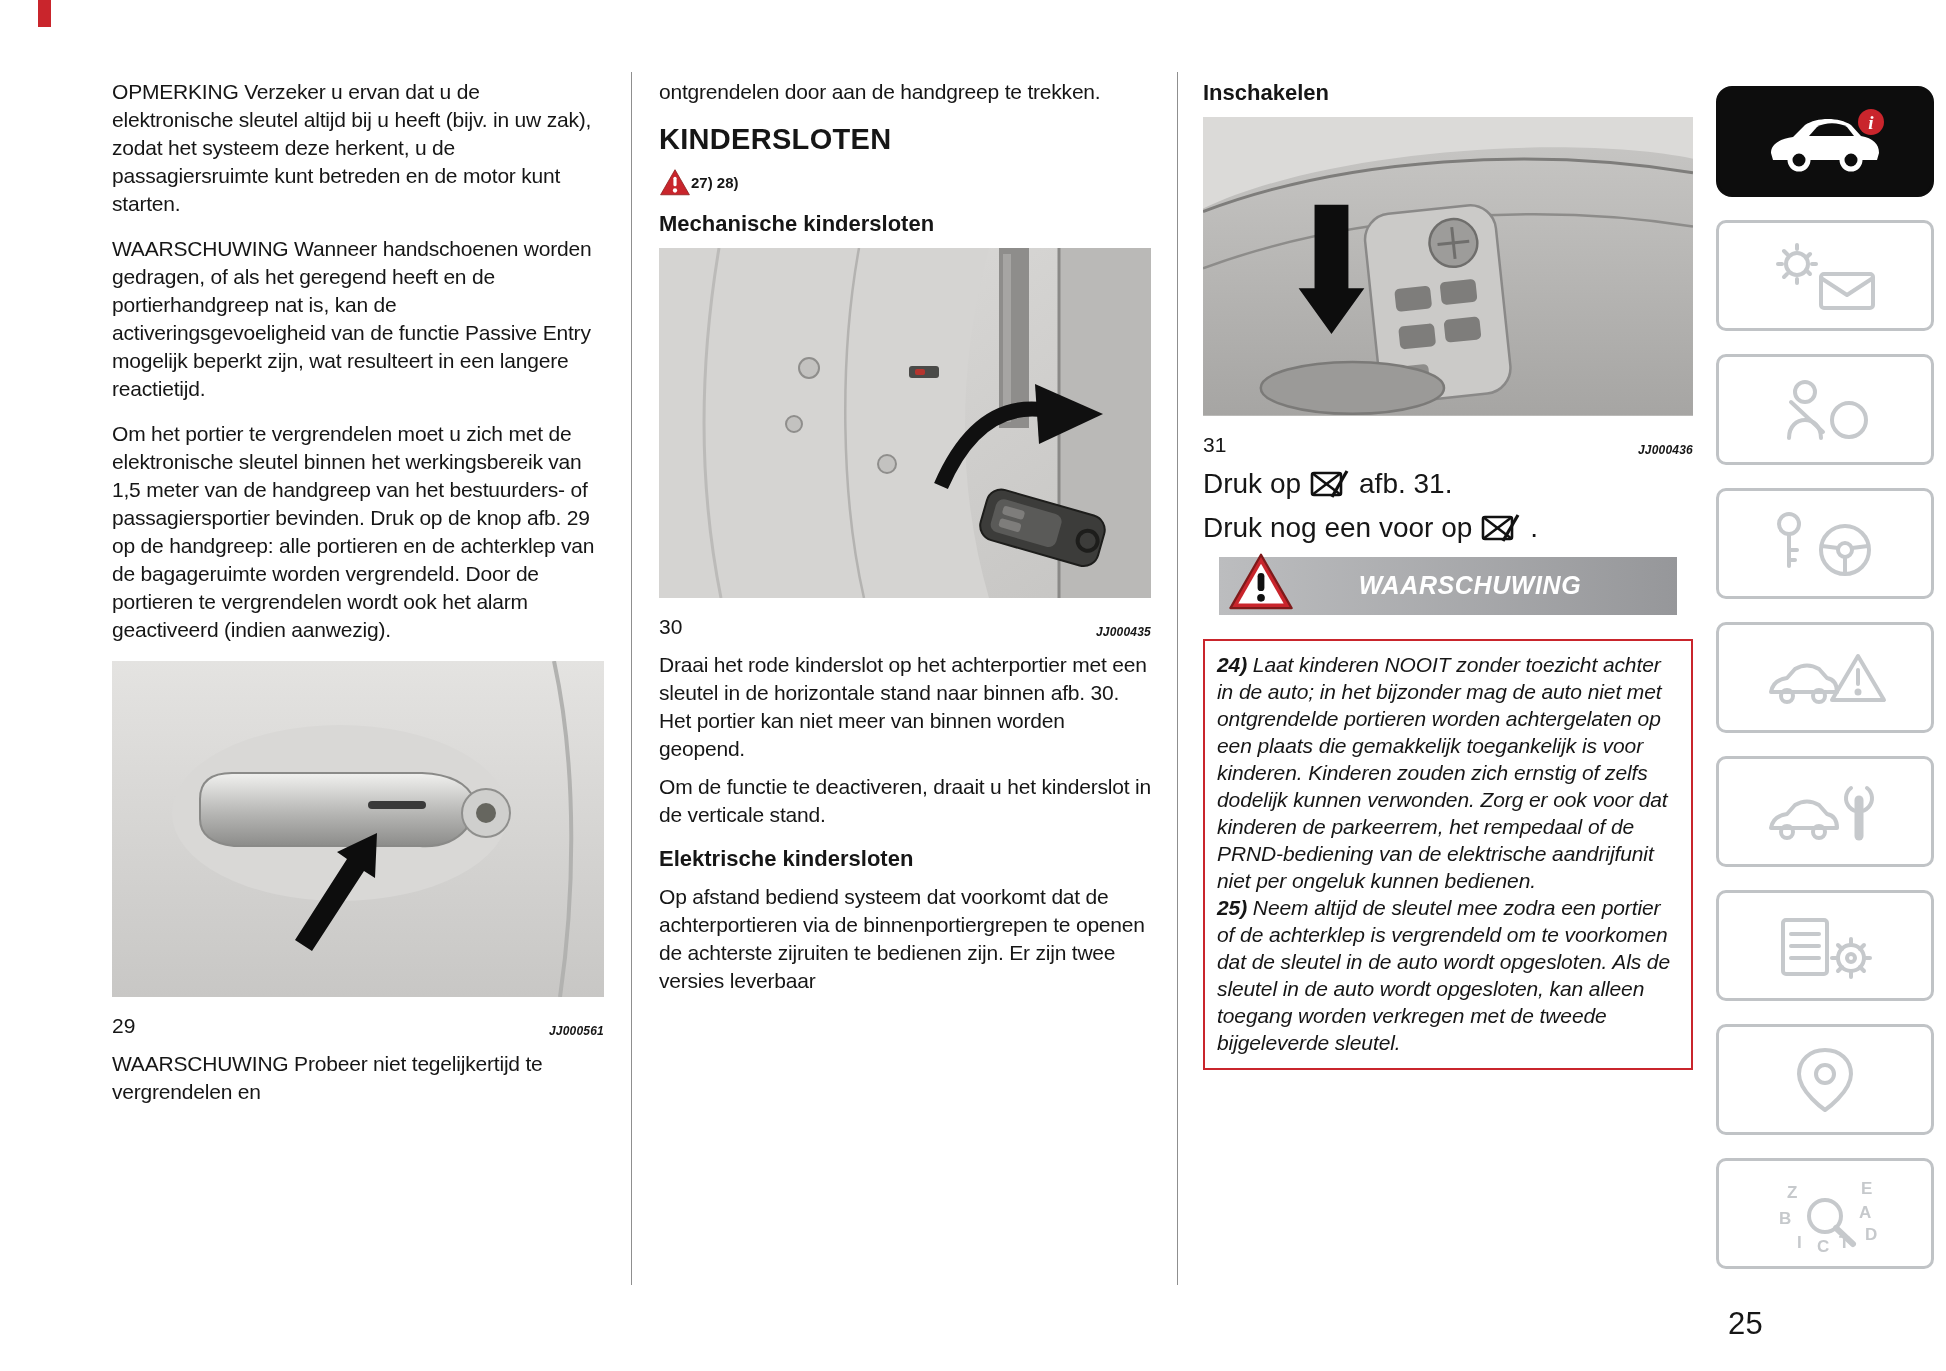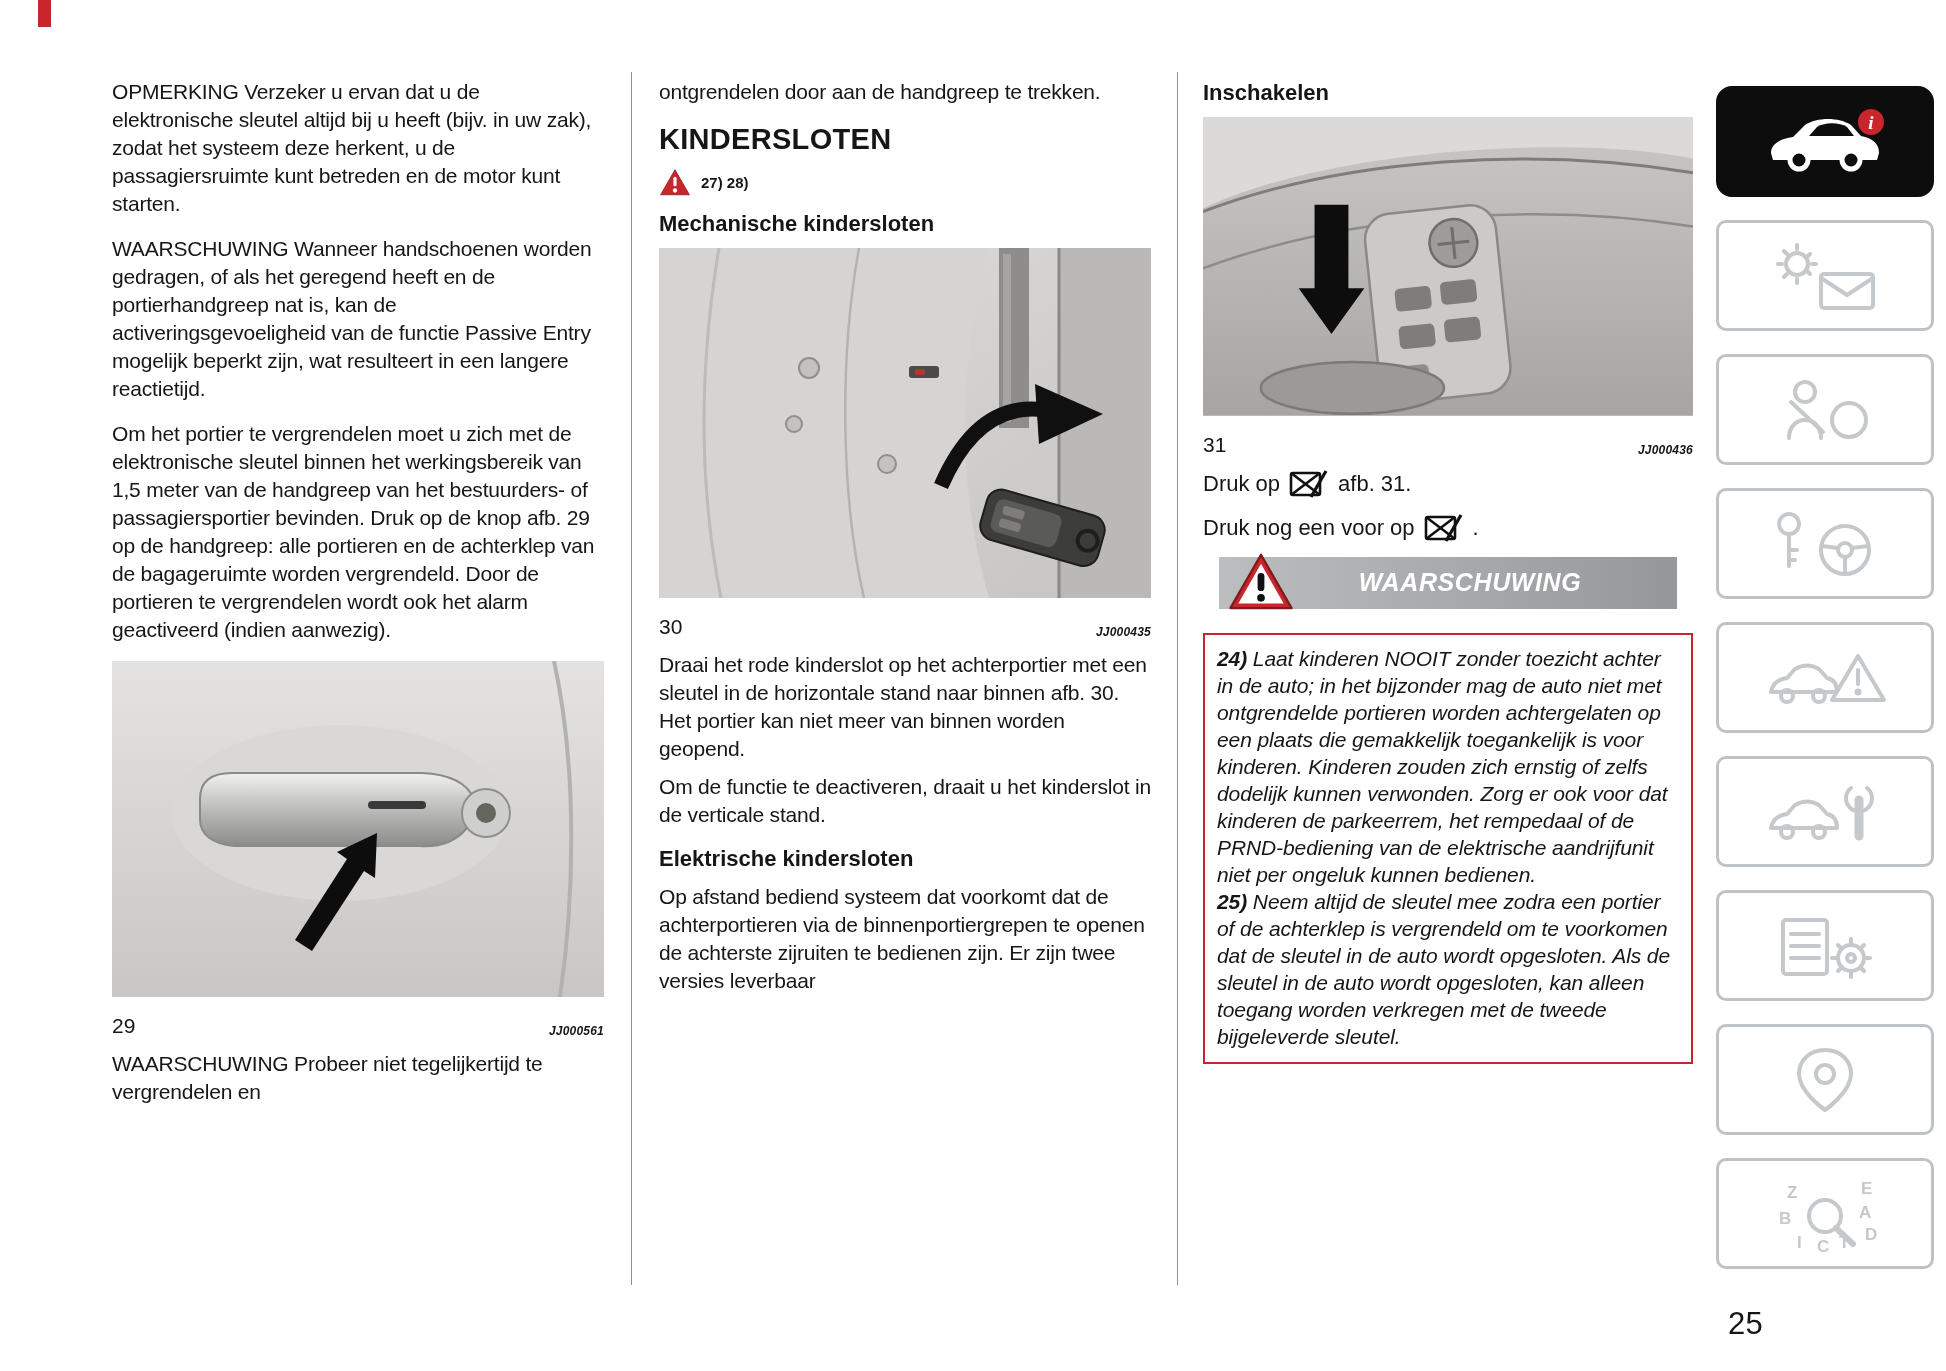--- a/index.html
+++ b/index.html
@@ -26,27 +26,27 @@
 
   .h-big { font-size:29px; font-weight:bold; letter-spacing:0.3px; margin:4px 0 12px; }
   .h-sub { font-size:22px; font-weight:bold; margin:2px 0 11px; }
 
   figure { margin:4px 0 12px; }
   figure svg { display:block; width:100%; height:auto; }
   figcaption { display:flex; justify-content:space-between; align-items:flex-end; margin-top:17px; }
   .fig-num { font-size:21px; }
   .fig-code { font-size:12px; font-weight:bold; letter-spacing:0.2px;font-style:italic; }
 
-  .warn-refs { display:flex; align-items:center; gap:10px; margin:2px 0 14px; }
+  .warn-refs { display:flex; align-items:center; margin:2px 0 14px; }
   .warn-refs .refs { font-size:15px; font-weight:bold; }
 
-  .press-line { display:flex; align-items:center; gap:9px; font-size:22px; line-height:30px; margin:6px 0 14px; }
+  .press-line { display:flex; align-items:center; gap:9px; font-size:28px; line-height:30px; margin:6px 0 14px; }
   .press-line .inline-icon { display:inline-flex; }
 
-  .banner { position:relative; height:52px; background:linear-gradient(90deg,#bcbdbf 0%,#96979a 100%);
+  .banner { position:relative; height:58px; background:linear-gradient(90deg,#bcbdbf 0%,#96979a 100%);
             display:flex; align-items:center; justify-content:center; margin:12px 16px 24px; }
   .banner-label { color:#ffffff; font-style:italic; font-weight:bold; font-size:25px; letter-spacing:0.6px; padding-left:44px; }
   .banner-tri { position:absolute; left:8px; top:-6px; }
 
   .redbox { border:2px solid #c9252c; padding:10px 12px 12px; font-style:italic; }
   .redbox .p { font-size:21px; line-height:27px; margin:0; letter-spacing:-0.1px; }
   .redbox b { font-weight:bold; }
 
   .sidebar { position:absolute; left:1716px; top:86px; width:218px; display:flex; flex-direction:column; gap:23px; }
   .nav-box { height:111px; border:3px solid #c0c3c6; border-radius:10px; background:#ffffff;

